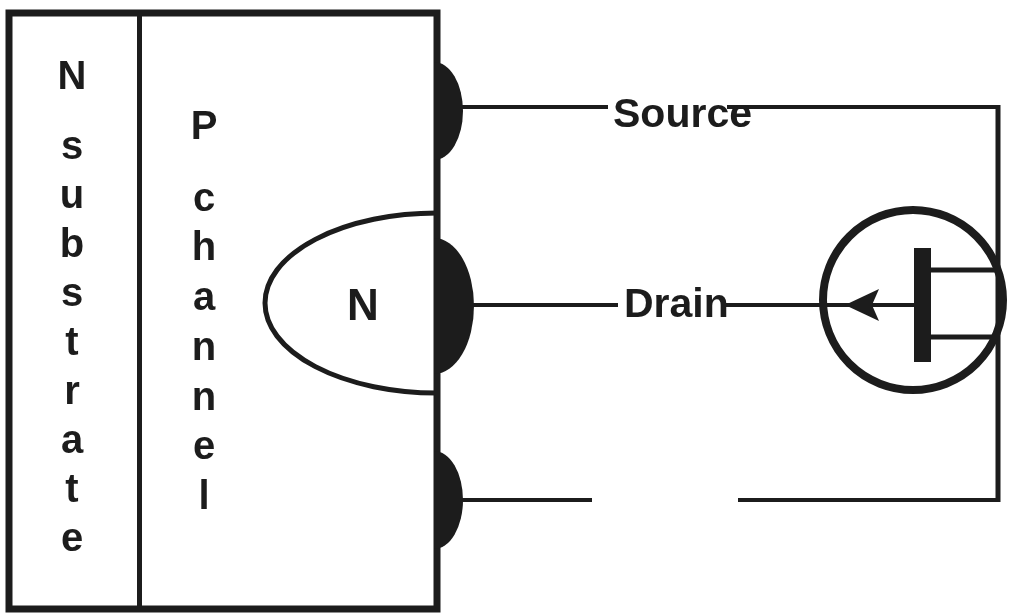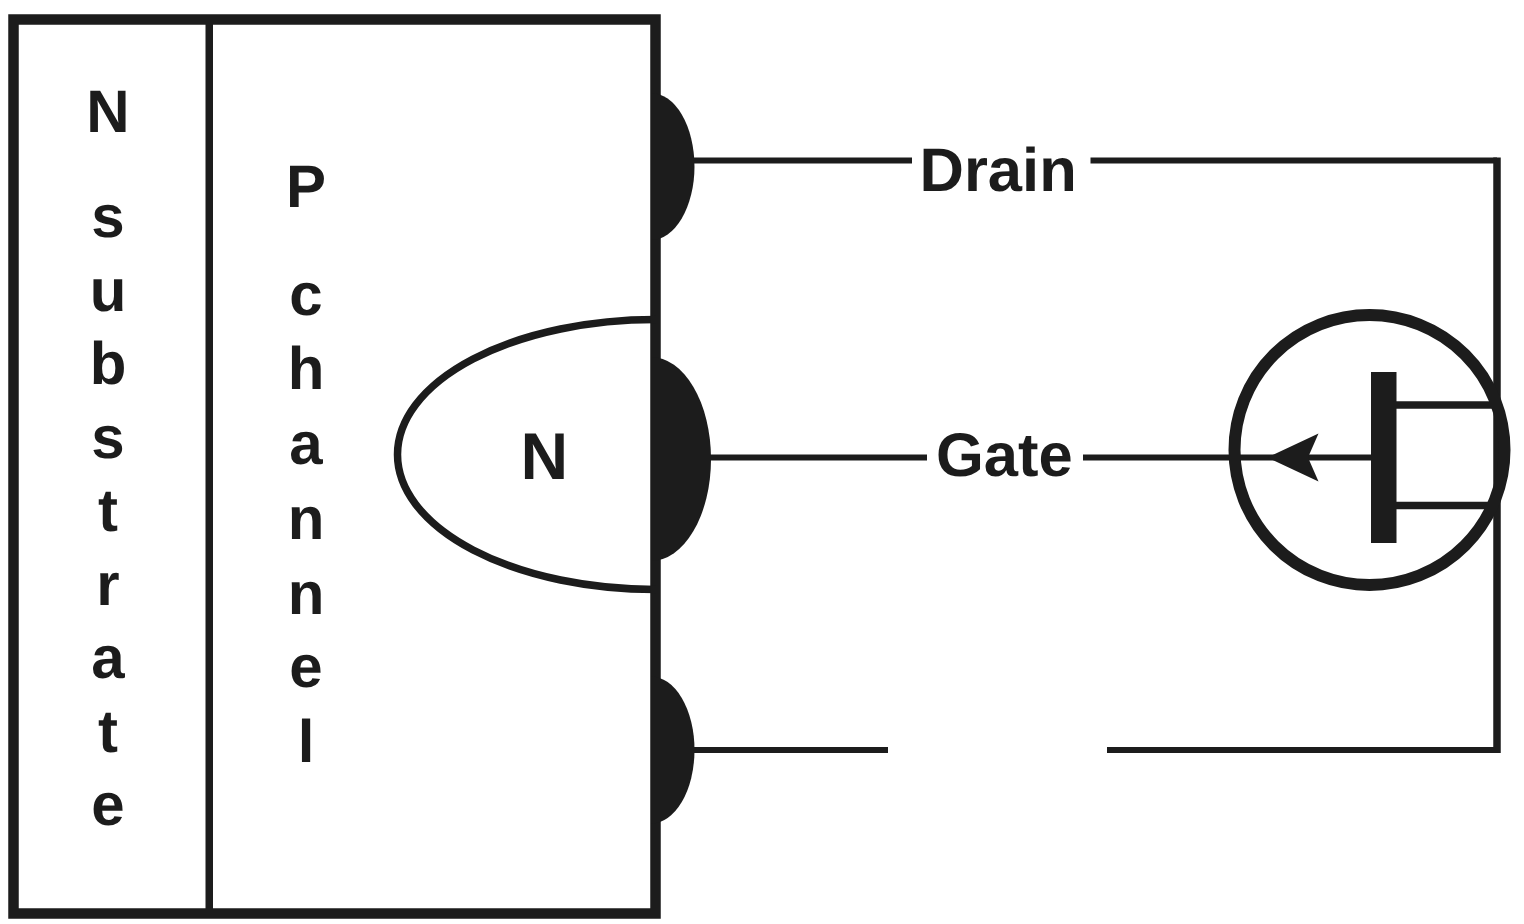--- a/index.html
+++ b/index.html
@@ -92,18 +92,18 @@
       <span>h</span>
       <span>a</span>
       <span>n</span>
       <span>n</span>
       <span>e</span>
       <span>l</span>
     </div>
 
   <div class="hlabel n-region-label" style="left:347px;top:283px;">N</div>
 
-  <div class="hlabel" style="left:613px;top:93px;">Drain</div>
+  <div class="hlabel" style="left:613px;top:93px;">Source</div>
 
-  <div class="hlabel" style="left:624px;top:283px;">Gate</div>
+  <div class="hlabel" style="left:624px;top:283px;">Drain</div>
 
 
 </div>
 
 </body></html>

